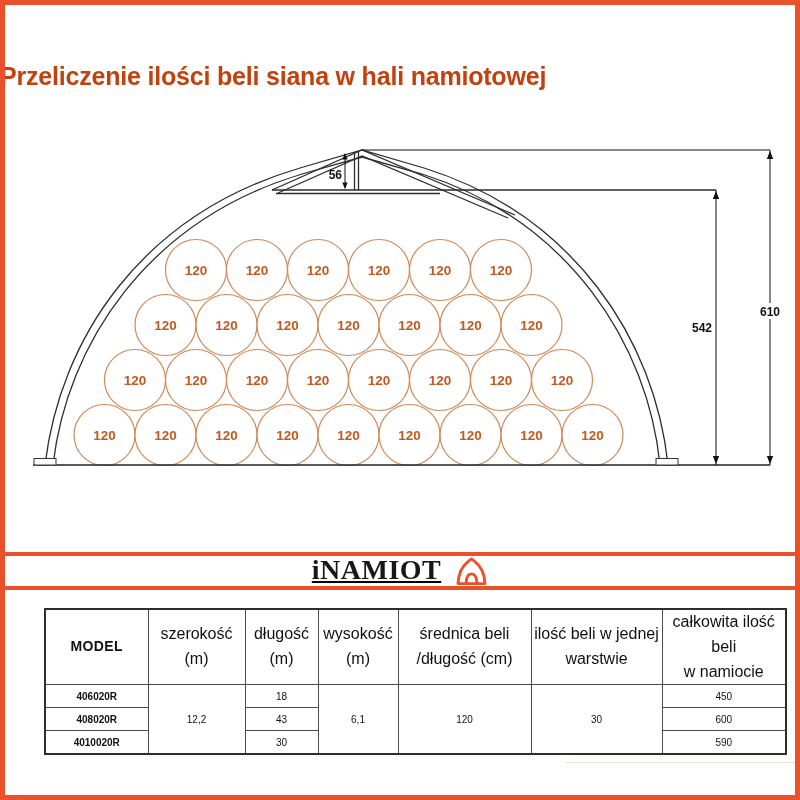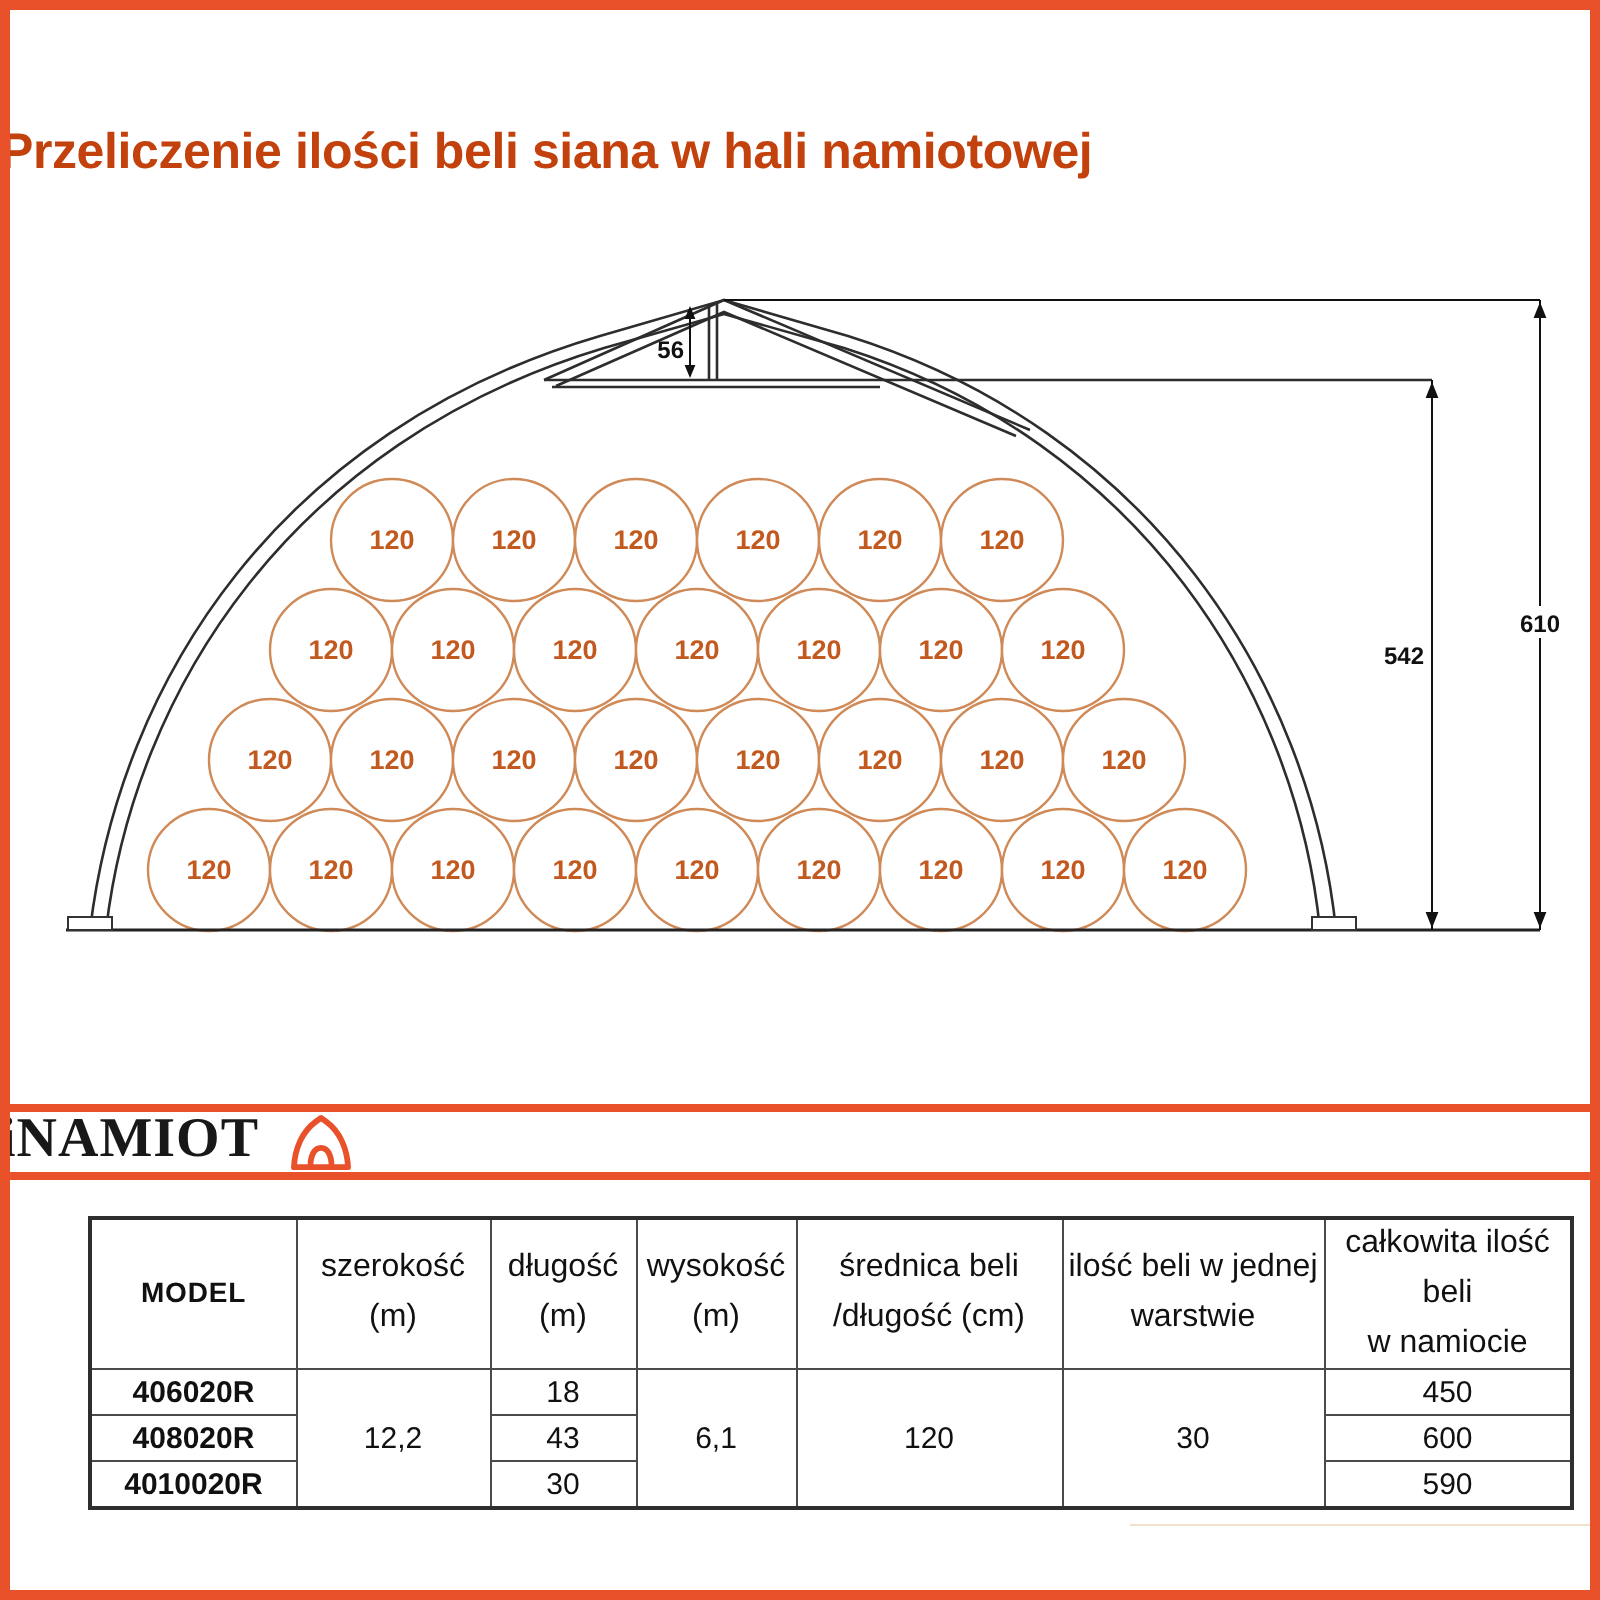--- a/index.html
+++ b/index.html
@@ -17,41 +17,41 @@
   .dimline{stroke:#111;fill:none;stroke-width:1;}
   .arrow{fill:#111;stroke:none;}
   .bale{fill:#ffffff;stroke:#CF8A58;stroke-width:1.2;}
   .bale-label{fill:#C2591E;font:bold 13.5px "Liberation Sans",sans-serif;text-anchor:middle;}
   .dim{font:bold 12px "Liberation Sans",sans-serif;fill:#111;}
   .groundln{stroke:#222;stroke-width:1.6;}
   .plate{fill:#fff;stroke:#333;stroke-width:1;}
   .logo-strip{
     position:absolute;top:552px;left:0;width:800px;height:38px;box-sizing:border-box;
     border-top:4px solid #E9512A;border-bottom:4px solid #E9512A;
-    display:flex;align-items:center;gap:14px;background:#fff;
+    display:flex;align-items:center;justify-content:center;gap:14px;background:#fff;text-decoration:underline;
   }
   .logo-text{
     font-family:"Liberation Serif",serif;font-weight:bold;font-size:28px;color:#181818;
     letter-spacing:0.5px;line-height:1;transform:translateY(-1px);
   }
   .faint-line{position:absolute;top:762px;left:565px;width:230px;height:1px;background:#f3e1c9;}
   .spec-wrap{position:absolute;top:608px;left:44px;}
   table.spec{
     border-collapse:collapse;table-layout:fixed;width:741px;
     border:2px solid #2e2e2e;background:#fff;
   }
   table.spec th,table.spec td{
     border:1px solid #4b4b4b;text-align:center;vertical-align:middle;padding:0;
     color:#111;
   }
   table.spec th{
     font-weight:normal;font-size:16px;line-height:1.55;white-space:pre-line;height:62px;
   }
   table.spec th.model-h{font-weight:bold;font-size:14px;letter-spacing:0.4px;}
-  table.spec td{font-size:15px;height:22px;}
+  table.spec td{font-size:10px;height:22px;}
   table.spec td.model{font-weight:bold;}
 </style>
 </head>
 <body>
 
 <div class="frame"></div>
 
 <div class="page-title">Przeliczenie ilości beli siana w hali namiotowej</div>
 
 <svg id="diagram" width="800" height="540" viewBox="0 0 800 540">

